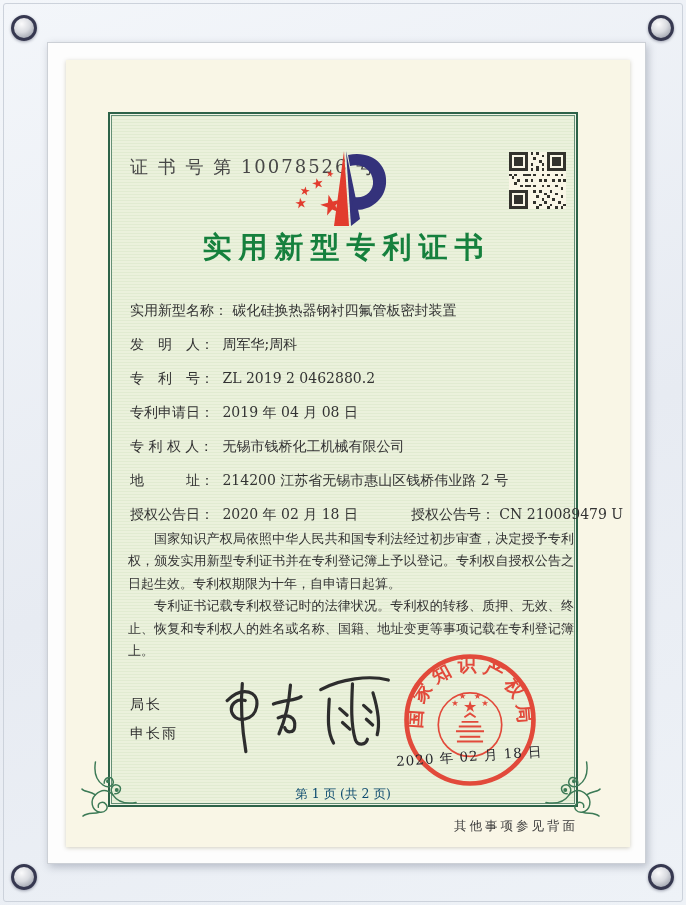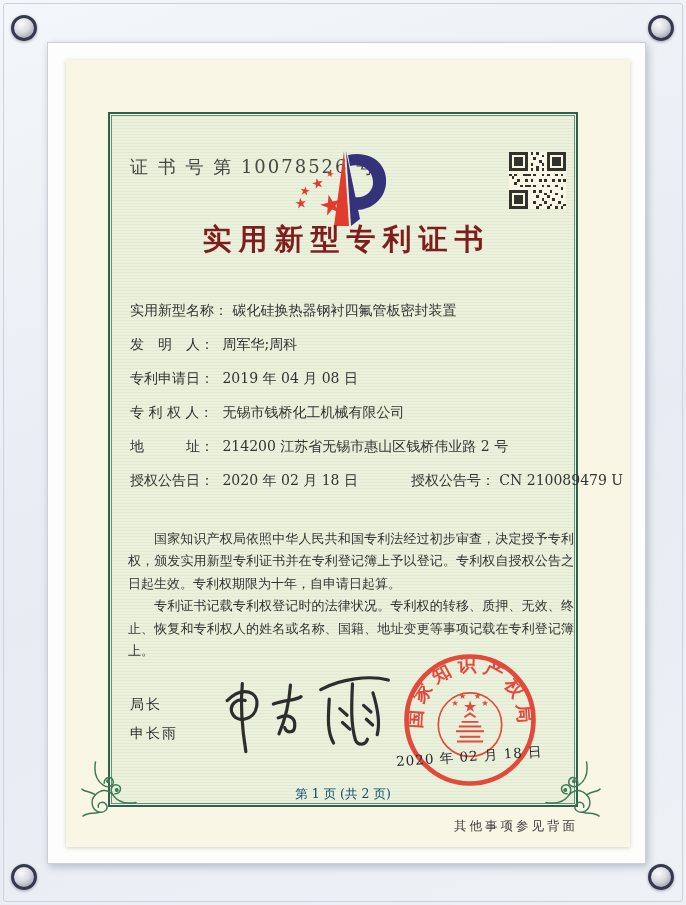--- a/index.html
+++ b/index.html
@@ -16,22 +16,22 @@
     border:1px solid #ccd0d6;box-shadow:2px 3px 8px rgba(70,80,105,.32);}
   .paper{position:absolute;left:18px;top:17px;width:564px;height:787px;background:#f9f6e6;
     box-shadow:0 1px 4px rgba(100,90,40,.28);}
   .frame{position:absolute;left:42px;top:52px;width:466px;height:691px;border:2px solid #2d6248;
     box-shadow:inset 0 0 0 1px #f0f4e6,inset 0 0 0 2px #648f75;
     background:repeating-linear-gradient(180deg,#ebf1dc 0px,#ebf1dc 2px,#e1ebd1 2px,#e1ebd1 3px);}
   .paper > div, .paper > svg{position:absolute;}
   .cert-no{left:64px;top:95px;font-size:18px;letter-spacing:2px;color:#474747;}
   .qr{left:443px;top:92px;width:57px;height:57px;}
   .logo{left:227px;top:86px;width:100px;height:92px;}
-  .title{left:42px;top:160px;width:470px;text-align:center;font-size:29px;font-weight:600;
-    letter-spacing:7px;text-indent:7px;color:#7f1d1d;}
+  .title{left:42px;top:168px;width:470px;text-align:center;font-size:29px;font-weight:600;
+    letter-spacing:7px;text-indent:7px;color:#15803d;}
   .fields{left:64px;top:240px;width:446px;}
   .frow{margin-bottom:13px;font-size:14px;color:#333;line-height:21px;white-space:nowrap;}
   .flabel{display:inline-block;min-width:88px;}
   .fgap{display:inline-block;width:44px;}
   .paras{left:62px;top:468px;width:446px;font-size:13px;line-height:22.4px;color:#333;text-align:justify;}
   .paras p{margin:0;text-indent:2em;}
   .signer{left:64px;top:630px;font-size:14px;letter-spacing:2px;color:#2f2f2f;line-height:29px;}
   .sig{left:148px;top:606px;width:200px;height:95px;}
   .seal{left:334px;top:590px;width:140px;height:140px;opacity:.92;}
   .seal-date{left:330px;top:688px;font-size:13.5px;color:#26262c;letter-spacing:1px;
@@ -123,20 +123,24 @@
       <div class="fields">
         <div class="frow">
           <span class="flabel">实用新型名称：</span>
           <span class="fvalue">碳化硅换热器钢衬四氟管板密封装置</span>
         </div>
         <div class="frow">
           <span class="flabel">发　明　人：</span>
           <span class="fvalue">周军华;周科</span>
         </div>
         <div class="frow">
+          <span class="flabel">专　利　号：</span>
+          <span class="fvalue">ZL 2019 2 0462880.2</span>
+        </div>
+        <div class="frow">
           <span class="flabel">专利申请日：</span>
           <span class="fvalue">2019 年 04 月 08 日</span>
         </div>
         <div class="frow">
           <span class="flabel">专 利 权 人：</span>
           <span class="fvalue">无锡市钱桥化工机械有限公司</span>
         </div>
         <div class="frow">
           <span class="flabel">地　　　址：</span>
           <span class="fvalue">214200 江苏省无锡市惠山区钱桥伟业路 2 号</span>

